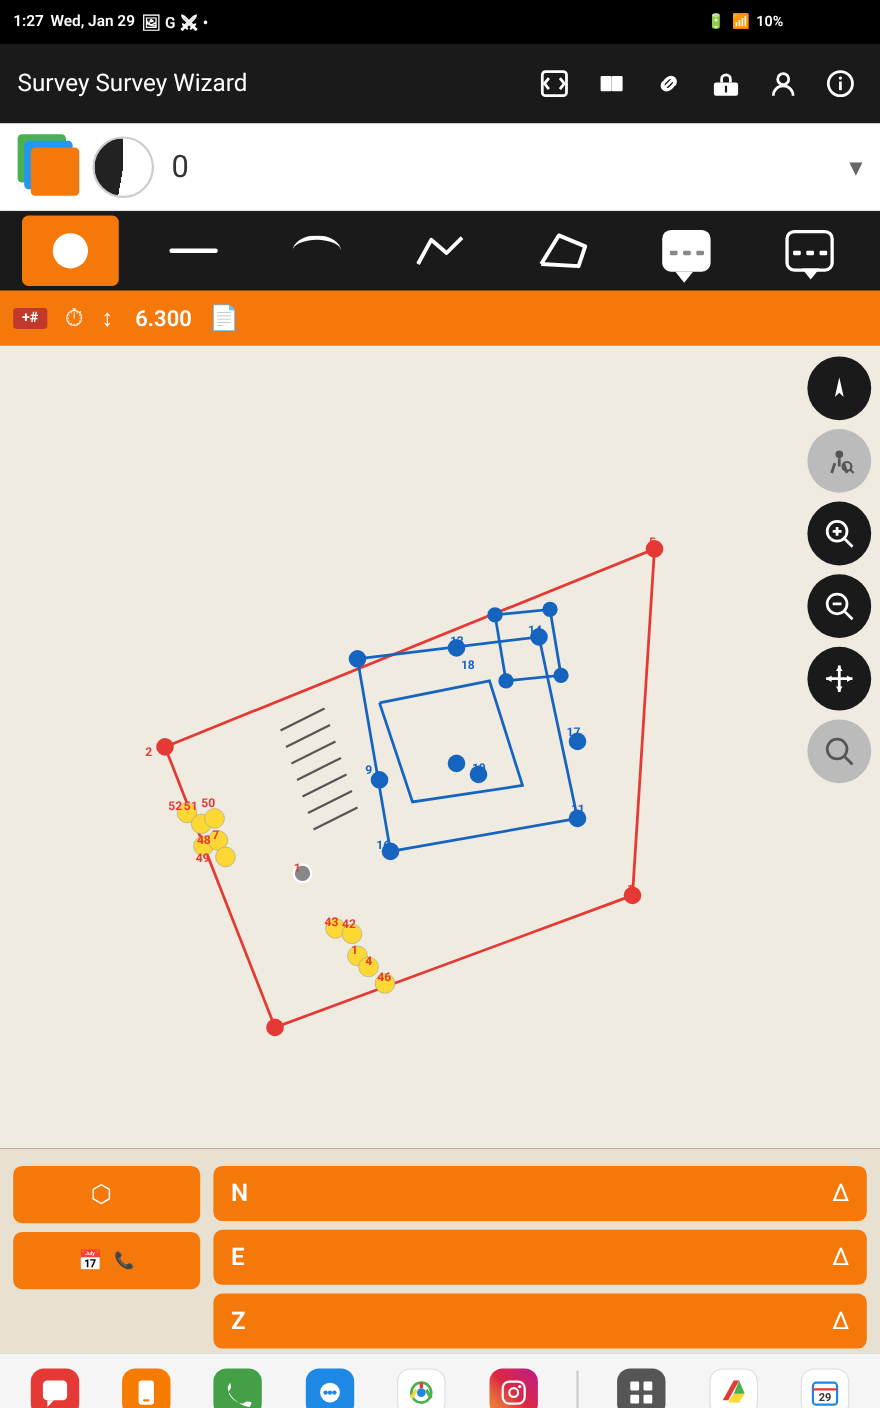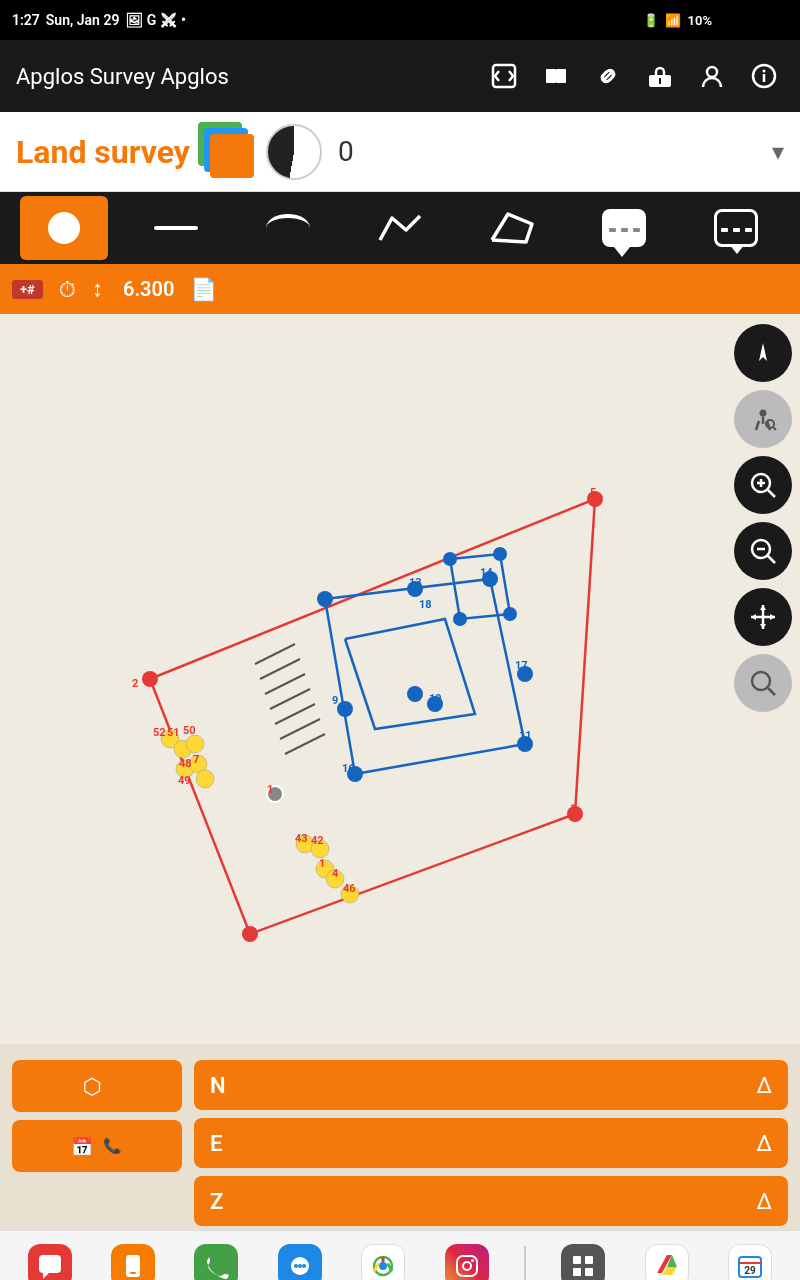--- a/index.html
+++ b/index.html
@@ -124,32 +124,32 @@
     .line-gray { stroke: #555; stroke-width: 2; fill: none; }
     .label-red { font-size: 11px; fill: #e53935; font-weight: 700; }
     .label-blue { font-size: 11px; fill: #1565c0; font-weight: 700; }
   </style>
 </head>
 <body>
 
 <div class="status-bar">
   <div class="status-left">
     <span>1:27</span>
-    <span>Sun, Jan 29</span>
+    <span>Wed, Jan 29</span>
     <span>🖼 G ⚔ •</span>
   </div>
   <div class="status-right">
     <span>🔋</span>
     <span>📶</span>
     <span>10%</span>
   </div>
 </div>
 
 <div class="app-bar">
-  <span class="app-title">Apglos Survey Apglos</span>
+  <span class="app-title">Survey Survey Wizard</span>
   <div class="app-bar-icon">
     <svg width="26" height="26" viewBox="0 0 26 26" fill="none">
         <rect x="2" y="2" width="22" height="22" rx="3" stroke="white" stroke-width="2.5"></rect>
         <polyline points="8,8 4,13 8,18" stroke="white" stroke-width="2.5" fill="none"></polyline>
         <polyline points="18,8 22,13 18,18" stroke="white" stroke-width="2.5" fill="none"></polyline>
       </svg>
   </div>
   <div class="app-bar-icon">
     <svg width="26" height="26" viewBox="0 0 26 26" fill="none">
         <rect x="3" y="6" width="10" height="14" rx="1" fill="white"></rect>
@@ -178,21 +178,20 @@
   <div class="app-bar-icon">
     <svg width="26" height="26" viewBox="0 0 26 26" fill="none">
         <circle cx="13" cy="13" r="11" stroke="white" stroke-width="2.5"></circle>
         <line x1="13" y1="11" x2="13" y2="19" stroke="white" stroke-width="2.5"></line>
         <circle cx="13" cy="8" r="1.5" fill="white"></circle>
       </svg>
   </div>
 </div>
 
 <div class="survey-header">
-  <span class="survey-title">Land survey</span>
   <div class="stacked-icons">
     <div class="stack-layer stack-l1"></div>
     <div class="stack-layer stack-l2"></div>
     <div class="stack-layer stack-l3"></div>
   </div>
   <div class="pie-icon"></div>
   <span class="survey-number">0</span>
   <span class="dropdown-arrow">▾</span>
 </div>
 

